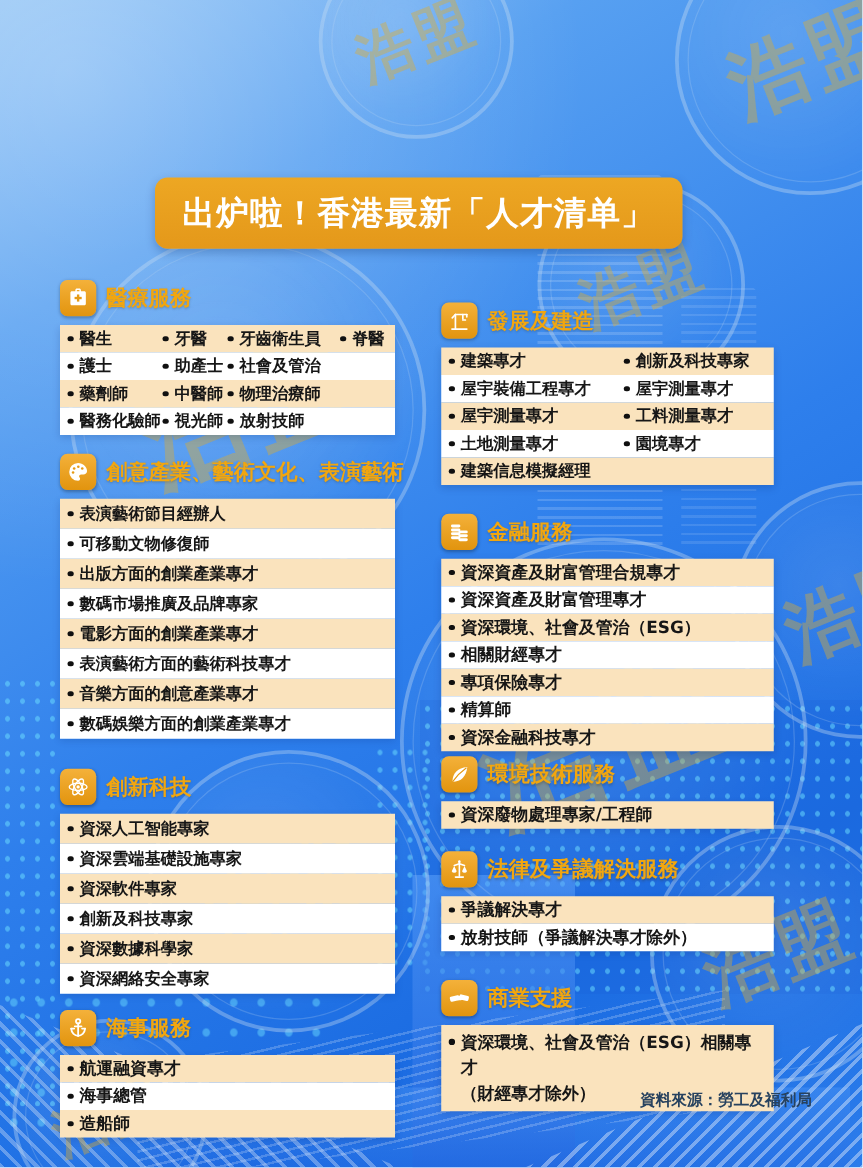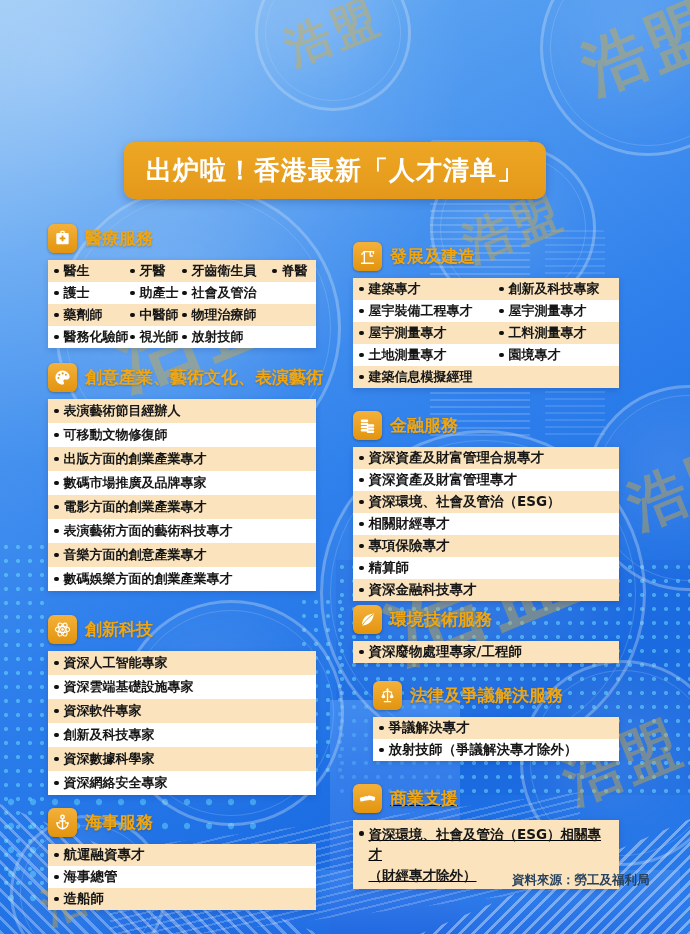--- a/index.html
+++ b/index.html
@@ -58,22 +58,22 @@
   .sec-construction .itm:nth-child(1){width:140px;flex:none;}
   .sec-construction .itm:nth-child(2){flex:1;}
   .row.tall{height:auto;min-height:44px;padding:4px 6px;align-items:flex-start;}
   .row.tall .itm{align-items:flex-start;white-space:pre-line;line-height:1.5;}
   .row.tall .itm::before{margin-top:7px;}
   .sec-creative{margin-top:13px;}
   .sec-innotech{margin-top:22px;}
   .sec-maritime{margin-top:11px;}
   .sec-finance{margin-top:21px;}
   .sec-envtech{margin-top:2px;}
-  .sec-legal{margin-top:16px;margin-left:20px;}
-  .sec-business{margin-top:21px;text-decoration:underline;}
+  .sec-legal{margin-top:16px;}
+  .sec-business{margin-top:21px;}
   
   .source-note{position:absolute;left:512px;top:872px;z-index:2;font-size:12.5px;font-weight:bold;color:#27425f;white-space:nowrap;}
 </style>
 </head>
 <body>
 
 <div class="poster">
 
   <div class="hlines" style="left:430px;top:140px;width:100px;height:300px;"></div>
   <div class="hlines" style="left:545px;top:230px;width:60px;height:210px;opacity:.7;"></div>

